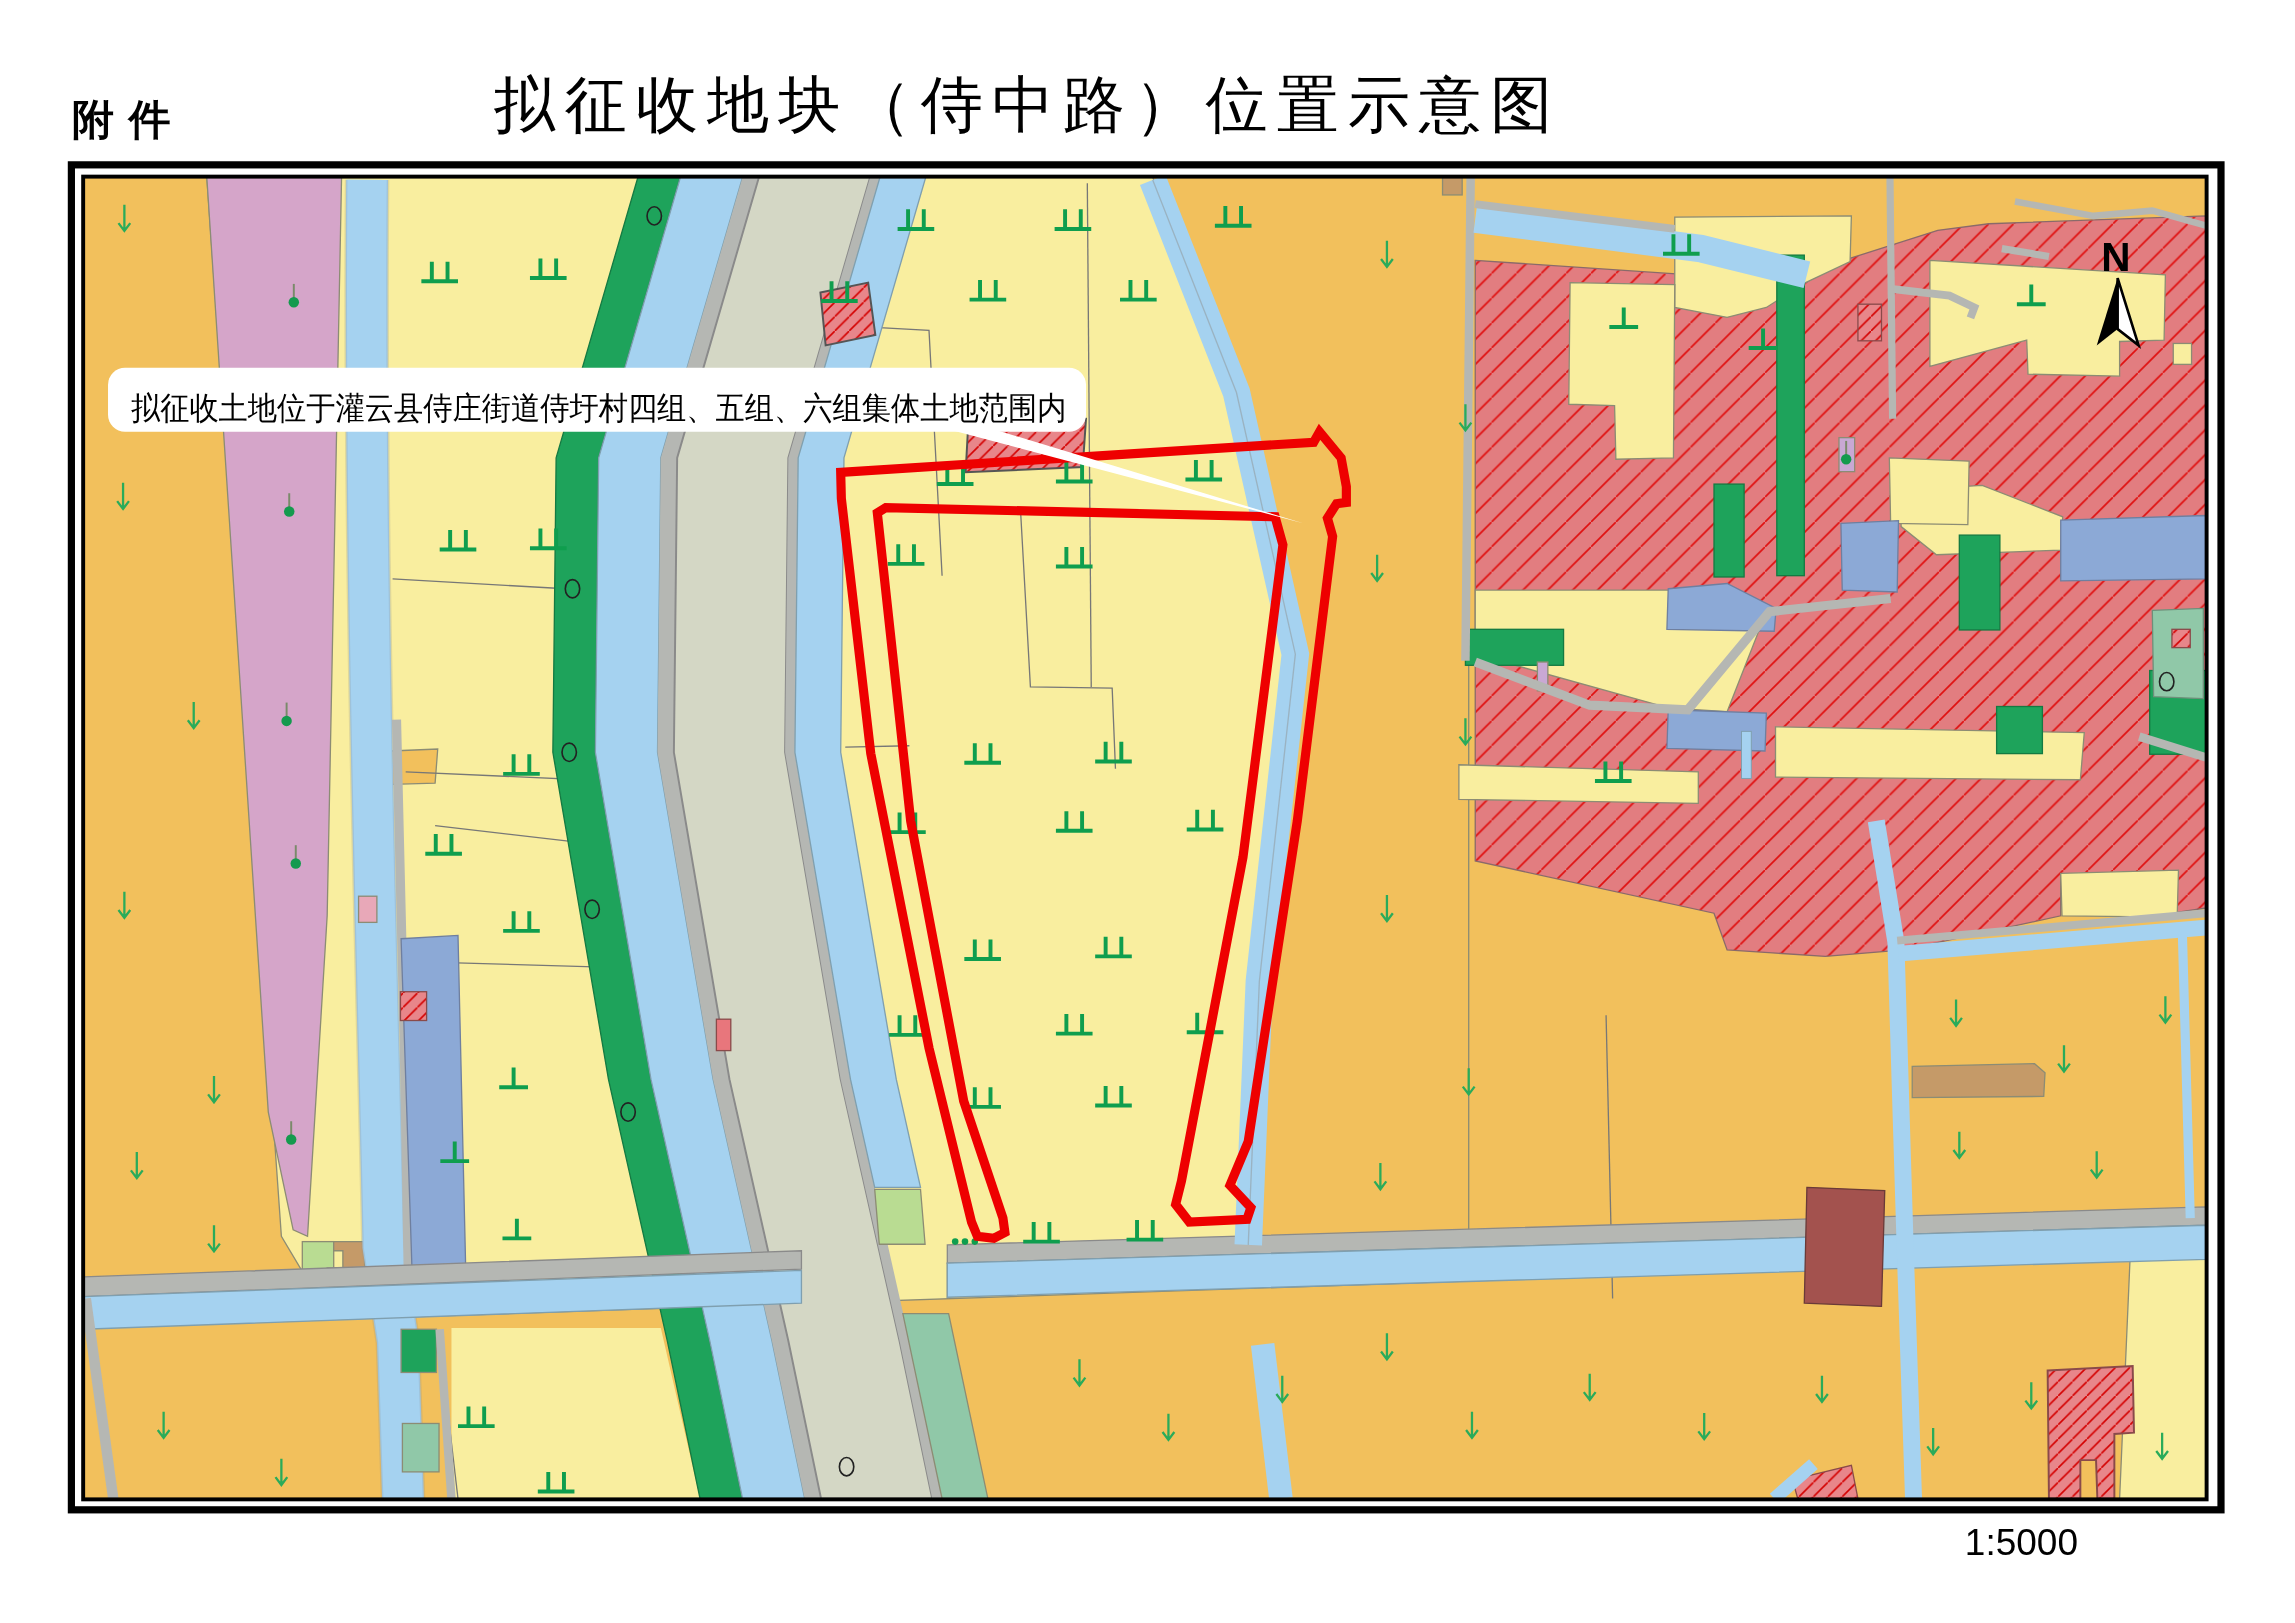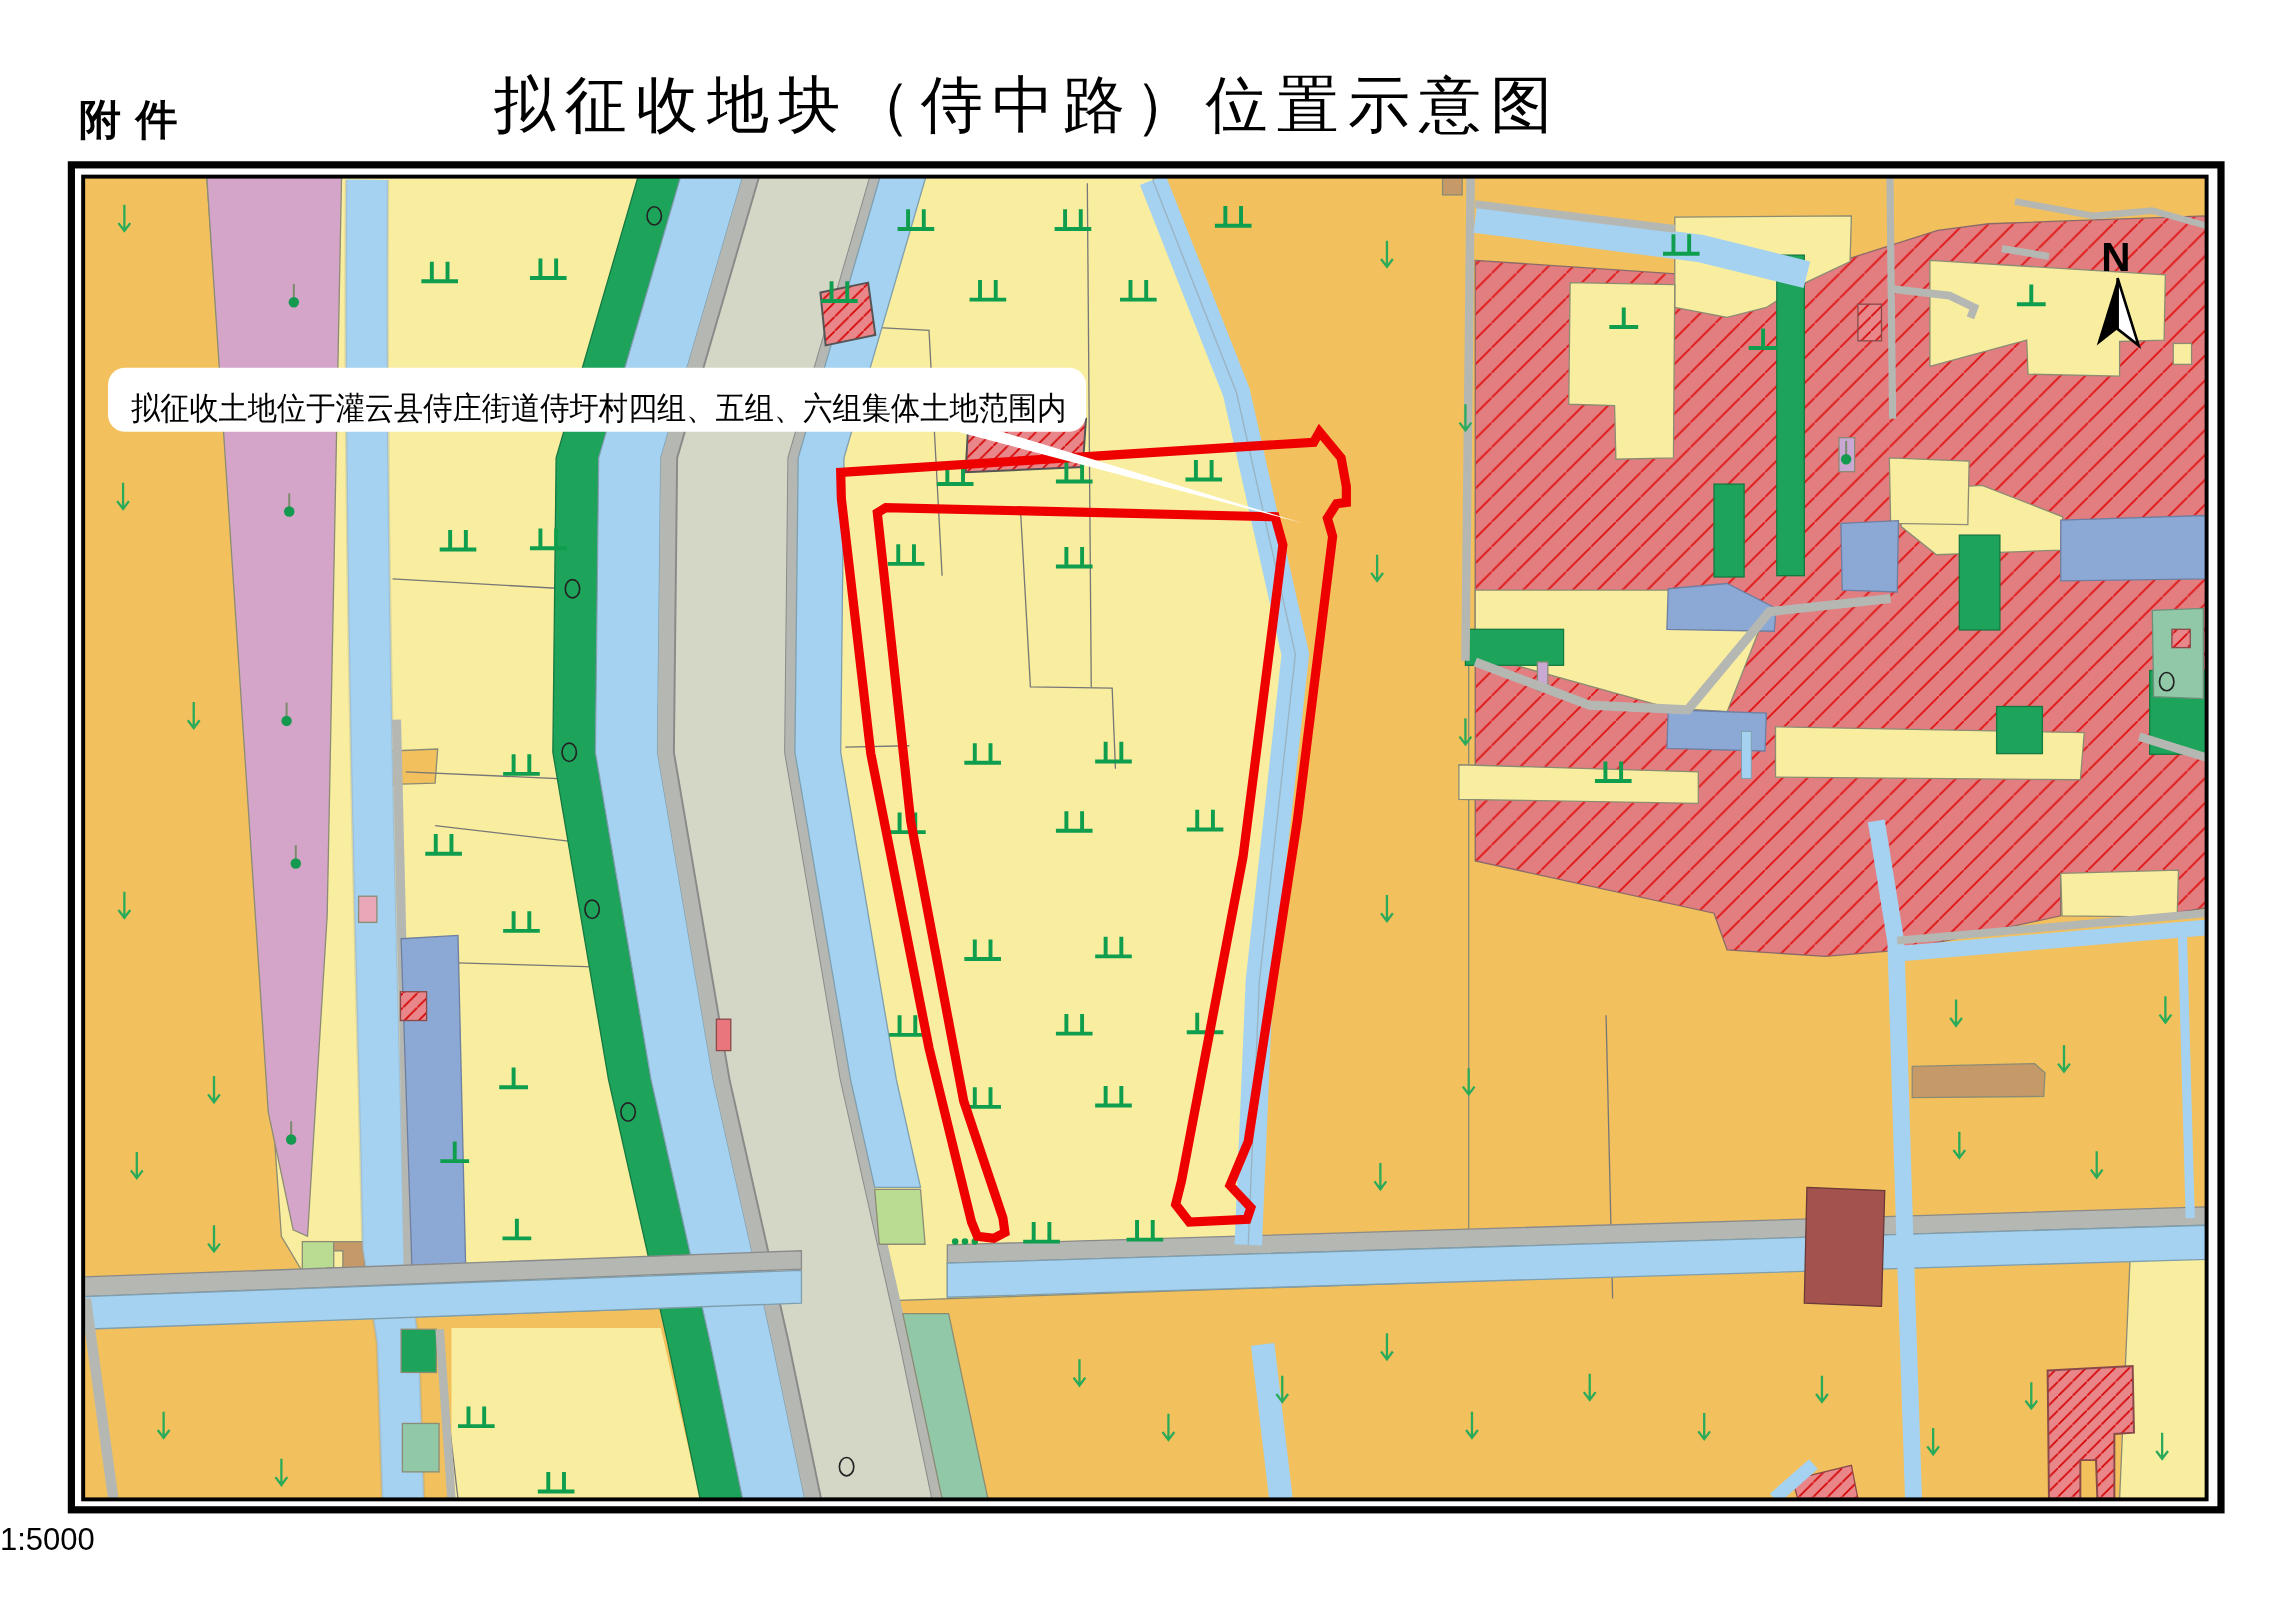--- a/index.html
+++ b/index.html
@@ -1,19 +1,19 @@
 <!DOCTYPE html>
 <html style="font-size:10.5px"><head>
 <meta charset="utf-8">
 <style>
   html,body{margin:0;padding:0;background:#ffffff;}
   body{width:2295px;height:1623px;position:relative;font-family:"Liberation Serif",serif;overflow:hidden;}
-  .attachment-label{position:absolute;left:79px;top:92px;font-size:42px;font-weight:bold;letter-spacing:14.4px;color:#000;}
+  .attachment-label{position:absolute;left:72px;top:92px;font-size:42px;font-weight:bold;letter-spacing:14.4px;color:#000;}
   .map-title{position:absolute;left:0;top:63px;width:2055px;text-align:center;font-size:62px;font-weight:normal;letter-spacing:9.2px;color:#000;}
-  .scale-label{position:absolute;left:0;top:1522px;width:2078px;text-align:left;font-size:31px;font-family:"Liberation Sans",sans-serif;color:#000;}
+  .scale-label{position:absolute;left:0;top:1522px;width:2078px;text-align:right;font-size:37px;font-family:"Liberation Sans",sans-serif;color:#000;}
   .map-svg{position:absolute;left:0;top:0;}
   svg text{font-family:"Liberation Serif",serif;}
   .ann-text{font-size:49px;fill:#000;}
   .north-n{font-family:"Liberation Sans",sans-serif;font-size:62px;fill:#000;font-weight:bold;}
 </style>
 </head>
 <body>
 
 <div class="attachment-label">附件</div>
 <div class="map-title">拟征收地块（侍中路）位置示意图</div>

